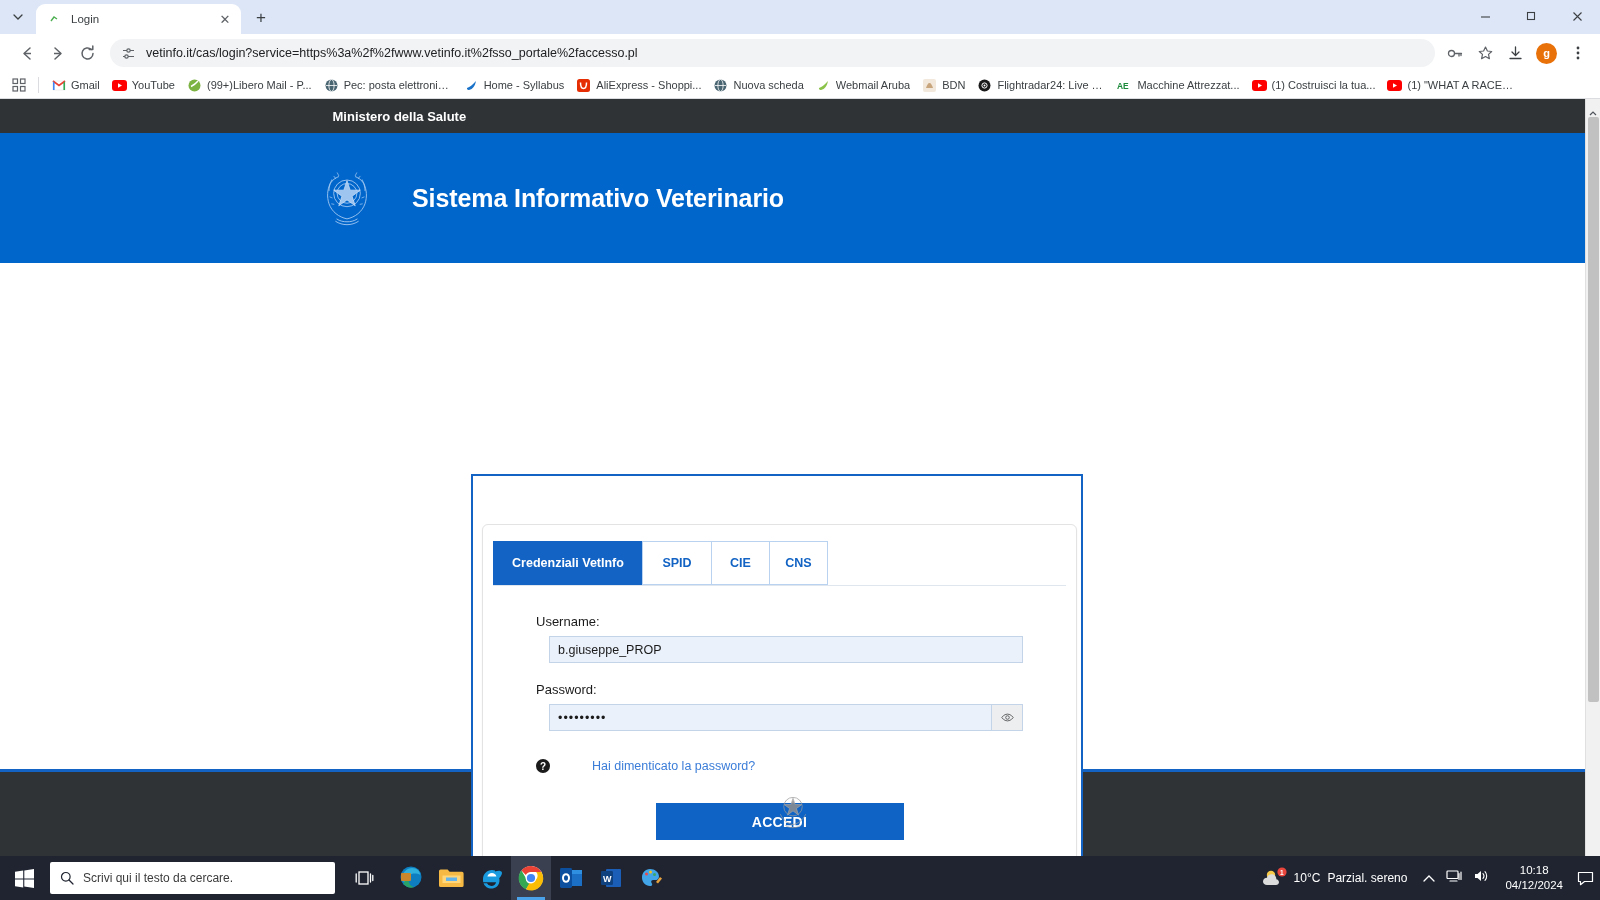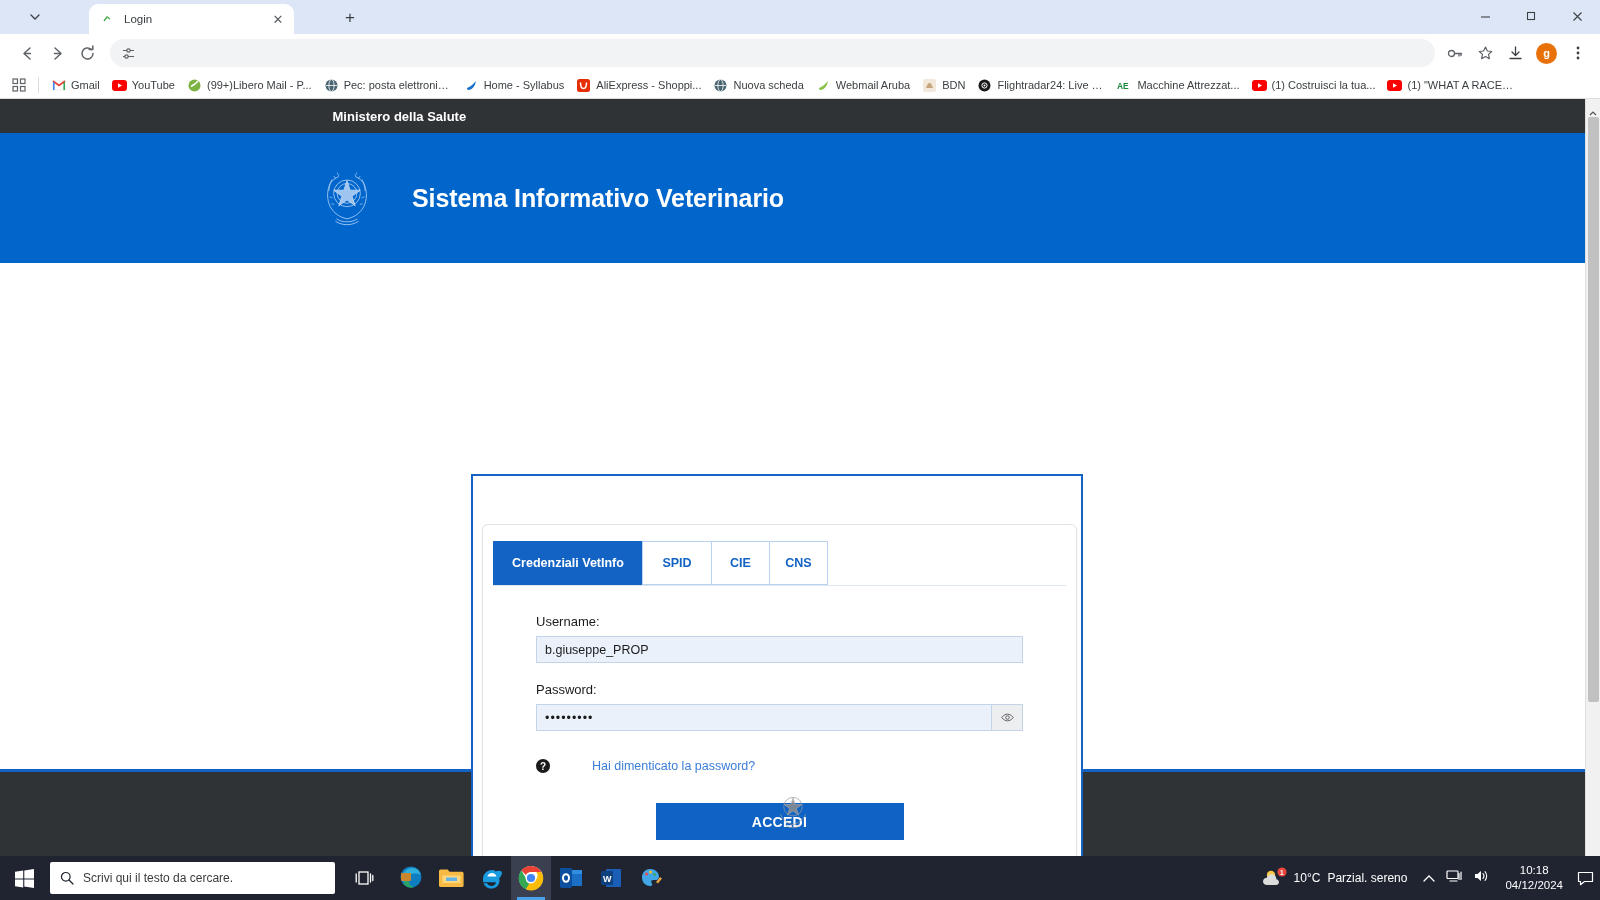--- a/index.html
+++ b/index.html
@@ -9,21 +9,21 @@
     font-family: "Liberation Sans", sans-serif;
     background: #ffffff;
   }
 
   
   .browser { width: 1600px; height: 856px; background: #dce6f7; position: relative; }
 
   
   .tabstrip {
     height: 34px; background: #dce6f7;
-    display: flex; align-items: flex-end; padding-left: 17px; position: relative; gap: 36px;
+    display: flex; align-items: flex-end; padding-left: 0; position: relative;
   }
   .tab-list-btn {
     width: 28px; height: 28px; margin-bottom: 3px; margin-left: 4px;
     display: flex; align-items: center; justify-content: center;
     border-radius: 4px; color: #3c4043;
   }
   .tab {
     height: 30px; width: 205px; background: #ffffff;
     border-radius: 9px 9px 0 0;
     display: flex; align-items: center; padding: 0 8px 0 12px;
@@ -166,21 +166,21 @@
     height: 1px; background: #dfe6ee; margin: 0 10px 0 10px;
   }
 
   .form-body { padding: 28px 53px 0 53px; }
   .flabel {
     font-size: 13px; font-weight: normal; color: #1b1b1b; margin-bottom: 7px;
   }
   .finput {
     height: 27px; background: #eaf1fb; border: 1px solid #c3d4e8;
     display: flex; align-items: center; padding: 0 8px;
-    font-size: 12.5px; color: #1b1b1b;
+    font-size: 12.5px; color: #1b1b1b; margin-left: 13px;
   }
   .pwd-wrap { display: flex; }
   .pwd-input { flex: 1; letter-spacing: 1px; }
   .pwd-toggle {
     width: 31px; background: #eceef0; border: 1px solid #c3d4e8;
     border-left: none; display: flex; align-items: center; justify-content: center;
   }
   .gap { height: 19px; }
   .forgot {
     display: flex; align-items: center; margin-top: 28px;
@@ -324,20 +324,21 @@
         </svg>
     </div>
     <div class="omnibox">
       <span class="omnibox-icon">
         <svg width="15" height="15" viewBox="0 0 15 15">
             <path d="M2 4.5h4M9 4.5h4M2 10.5h2M7 10.5h6" stroke="#5f6368" stroke-width="1.2"></path>
             <circle cx="7.5" cy="4.5" r="1.7" stroke="#5f6368" stroke-width="1.2" fill="none"></circle>
             <circle cx="5.5" cy="10.5" r="1.7" stroke="#5f6368" stroke-width="1.2" fill="none"></circle>
           </svg>
       </span>
+      <span class="omnibox-url">vetinfo.it/cas/login?service=https%3a%2f%2fwww.vetinfo.it%2fsso_portale%2faccesso.pl</span>
     </div>
     <div class="tb-right">
       <div class="tb-icon">
         <svg width="17" height="17" viewBox="0 0 17 17">
             <circle cx="4.5" cy="8.5" r="3" stroke="#5f6368" stroke-width="1.3" fill="none"></circle>
             <path d="M7.5 8.5h7M12 8.5v2.5M14 8.5v2" stroke="#5f6368" stroke-width="1.3" stroke-linecap="round"></path>
           </svg>
       </div>
       <div class="tb-icon">
         <svg width="17" height="17" viewBox="0 0 17 17">

